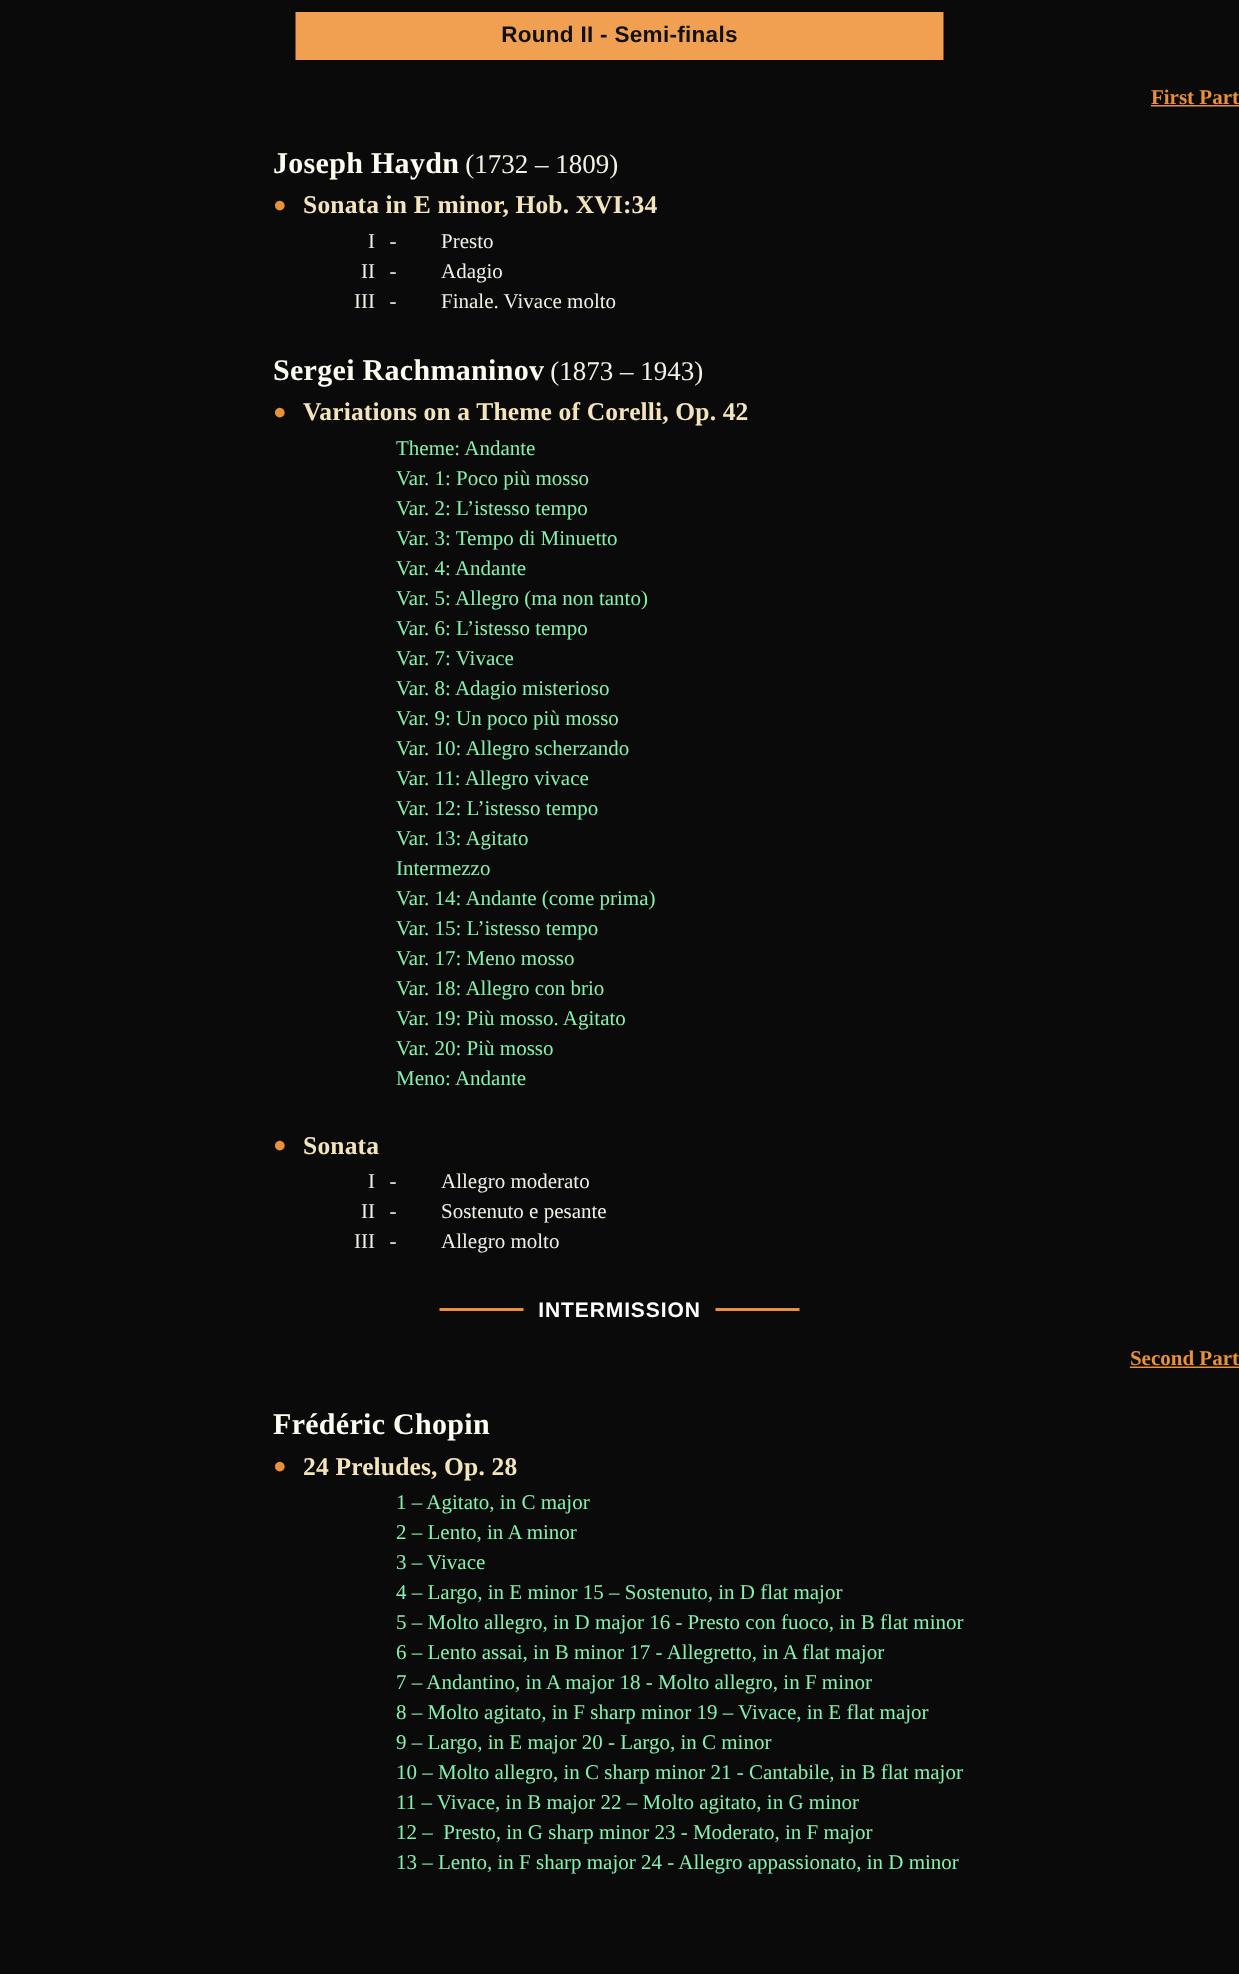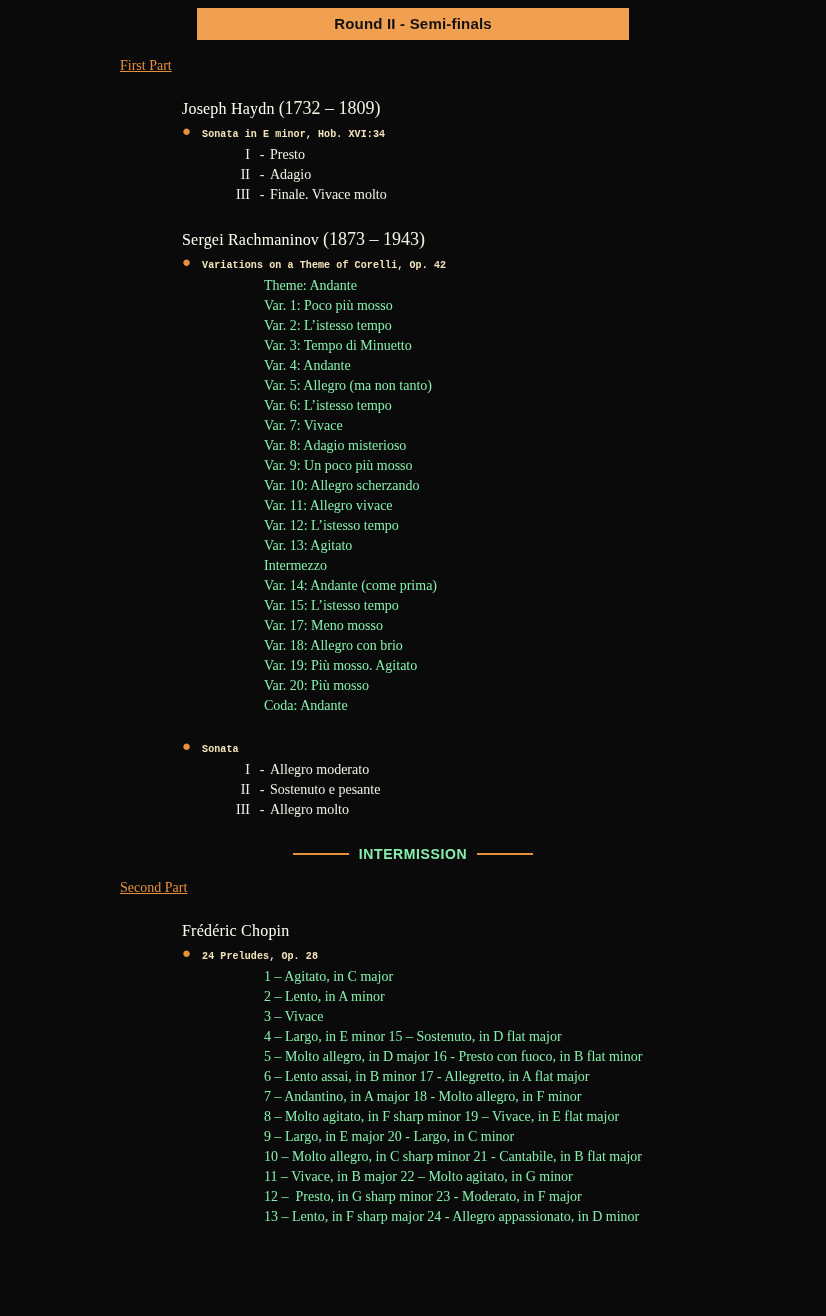--- a/index.html
+++ b/index.html
@@ -37,37 +37,38 @@
     font-size: 15px;
     letter-spacing: 0.2px;
     padding: 7px 0 8px 0;
     box-sizing: border-box;
   }
   
   .part-heading {
     margin-left: 120px;
     margin-top: 18px;
     font-family: "Liberation Serif", serif;
-    font-weight: normal;
+    font-weight: bold;
     font-size: 14px;
     color: #e8903a;
     text-decoration: underline;
+    text-align: right;
   }
   
   .composer-block {
     margin-left: 182px;
     margin-top: 24px;
   }
   .composer-line {
     font-family: "Liberation Serif", serif;
     color: #fffdf2;
   }
   .composer-name {
-    font-size: 16px;
-    font-weight: normal;
+    font-size: 20px;
+    font-weight: bold;
     letter-spacing: 0.2px;
   }
   .composer-dates {
     font-size: 18px;
     font-weight: normal;
     color: #f3f0e4;
   }
   .work-line {
     display: flex;
     align-items: baseline;
@@ -76,23 +77,23 @@
   }
   .bullet {
     color: #e8903a;
     font-size: 15px;
     line-height: 1;
     margin-right: 11px;
     position: relative;
     top: -1px;
   }
   .work-title {
-    font-family: Liberation Mono, monospace;
-    font-weight: bold;
-    font-size: 10px;
+    font-family: Liberation Serif, serif;
+    font-weight: bold;
+    font-size: 17px;
     color: #f4e4bb;
     letter-spacing: 0.1px;
   }
   
   .movements {
     margin-top: 5px;
     margin-left: 40px;
   }
   .mv-row {
     display: flex;
@@ -104,40 +105,41 @@
     width: 28px;
     text-align: right;
     padding-right: 6px;
   }
   .mv-dash {
     width: 12px;
     text-align: center;
   }
   .mv-title {
     padding-left: 2px;
+    margin-left: 24px;
   }
   
   .plain-list {
     margin-top: 5px;
     margin-left: 82px;
   }
   .plain-list .pl-row {
     font-size: 14px;
     line-height: 20px;
     color: #86efac;
     white-space: pre;
   }
   
   .intermission {
     margin-top: 26px;
     display: flex;
     align-items: center;
     justify-content: center;
     gap: 10px;
-    color: #86efac;
+    color: #ffffff;
   }
   .inter-rule {
     width: 56px;
     height: 2px;
     background: #e8903a;
   }
   .inter-label {
     font-family: "Liberation Sans", sans-serif;
     font-size: 14px;
     font-weight: bold;
@@ -208,21 +210,21 @@
       <div class="pl-row">Var. 11: Allegro vivace</div>
       <div class="pl-row">Var. 12: L’istesso tempo</div>
       <div class="pl-row">Var. 13: Agitato</div>
       <div class="pl-row">Intermezzo</div>
       <div class="pl-row">Var. 14: Andante (come prima)</div>
       <div class="pl-row">Var. 15: L’istesso tempo</div>
       <div class="pl-row">Var. 17: Meno mosso</div>
       <div class="pl-row">Var. 18: Allegro con brio</div>
       <div class="pl-row">Var. 19: Più mosso. Agitato</div>
       <div class="pl-row">Var. 20: Più mosso</div>
-      <div class="pl-row">Coda: Andante</div>
+      <div class="pl-row">Meno: Andante</div>
     </div>
   </div>
 
   <div class="composer-block">
     <div class="work-line">
       <span class="bullet">●</span>
       <span class="work-title">Sonata</span>
     </div>
     <div class="movements">
       <div class="mv-row">

